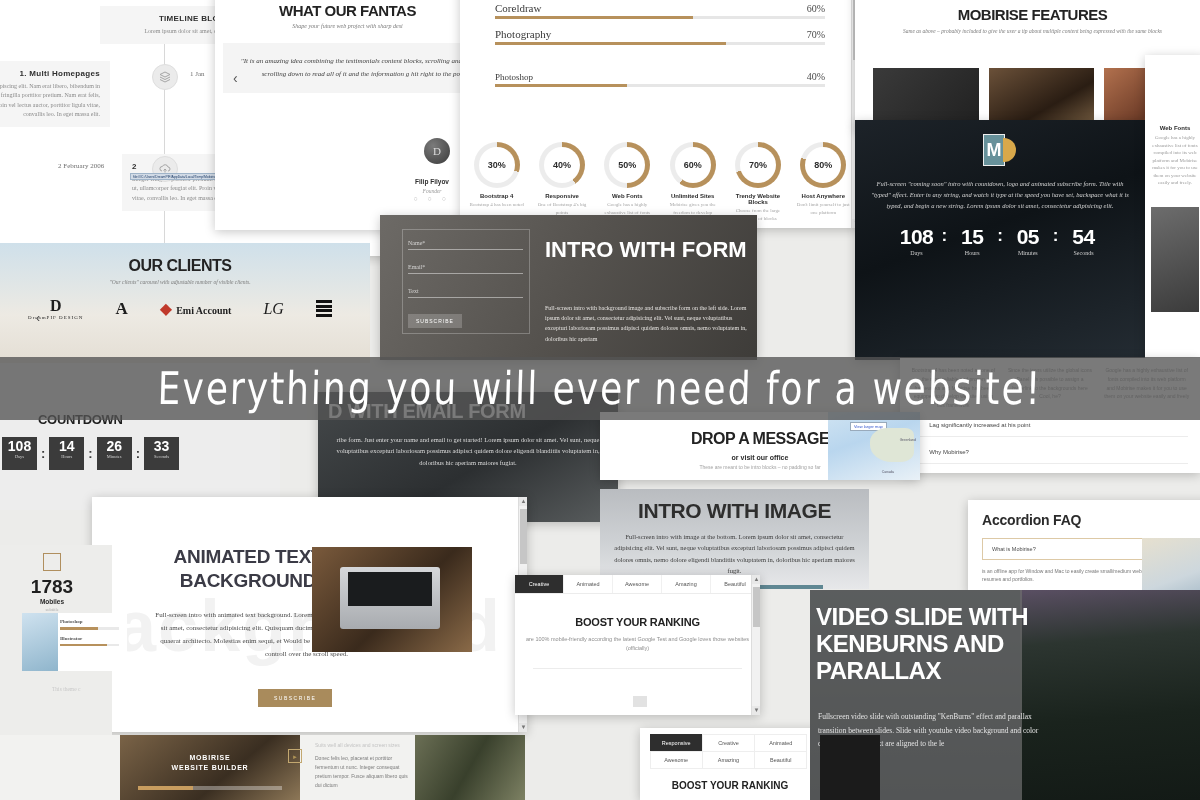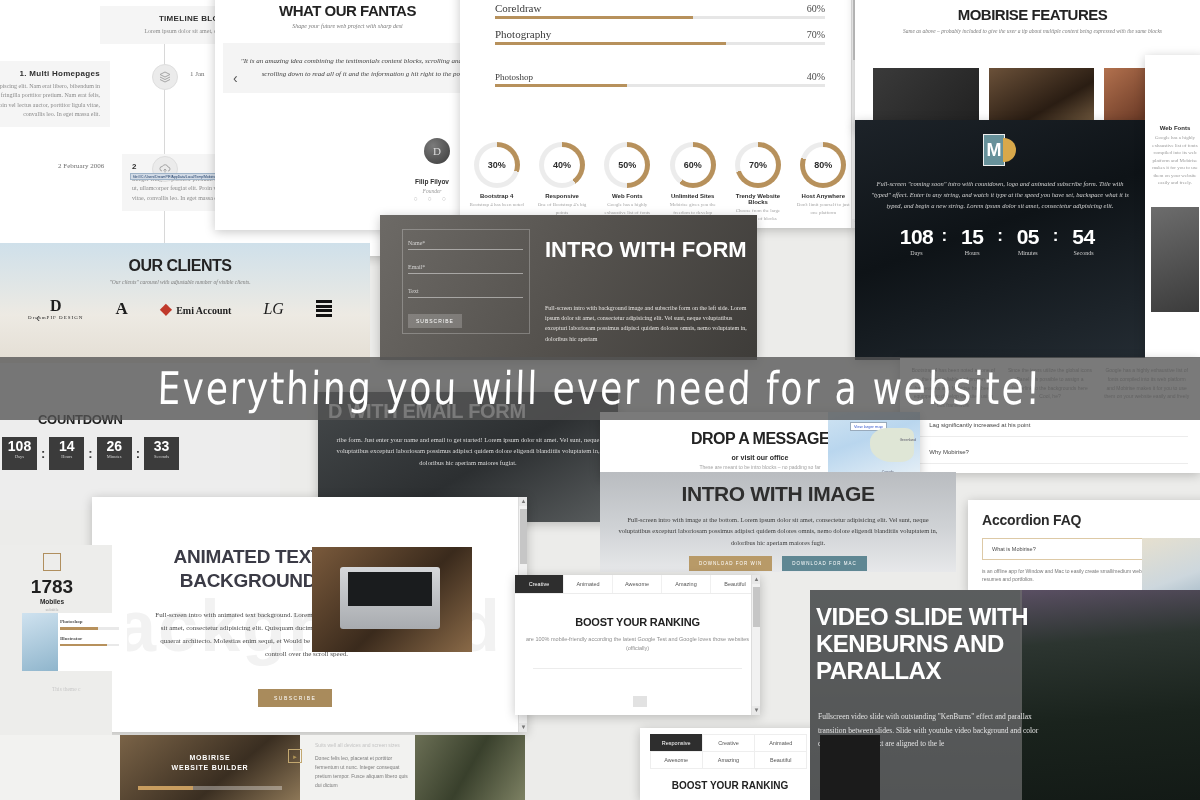--- a/index.html
+++ b/index.html
@@ -154,21 +154,21 @@
   #p-drop .sub1 { text-align:center; font-size:7px; font-weight:700; color:#2a2a2a; margin-top:6px; }
   #p-drop .sub2 { text-align:center; font-size:5px; color:#a2a2a2; margin-top:3px; }
   #p-drop .map { position:absolute; right:0; top:0; width:92px; height:68px;
                  background:linear-gradient(160deg,#cfe3f2,#b9d6ee 40%,#e9f1f7); }
   #p-drop .map .pin { position:absolute; left:22px; top:10px; background:#fff; border:1px solid #9ab;
                       font-size:4px; padding:1px 3px; color:#35c;}
   #p-drop .map .land { position:absolute; right:6px; top:16px; width:44px; height:34px;
                        background:#dfe6d6; border-radius:40% 20% 30% 50%; }
 
   
-  #p-introimg { left:600px; top:472px; width:356px; height:100px;
+  #p-introimg { left:600px; top:489px; width:269px; height:100px;
                 background:linear-gradient(180deg,#b9bcc0,#cfd2d5 55%,#e7e8ea); }
   #p-introimg h1 { text-align:center; font-size:21px; font-weight:700; color:#2e2e2e; padding-top:10px; letter-spacing:-.4px;}
   #p-introimg p { text-align:center; font-family:"Liberation Serif",serif; font-size:6.5px; color:#3b3b3b;
                   line-height:1.75; margin:8px 14px 0; }
   #p-introimg .btns { display:flex; justify-content:center; gap:10px; margin-top:8px; }
   #p-introimg .btns a { font-size:4.5px; letter-spacing:1px; color:#fff; padding:5px 10px; }
   .btn-win { background:#b89a68; }
   .btn-mac { background:#5f8793; }
 
   

